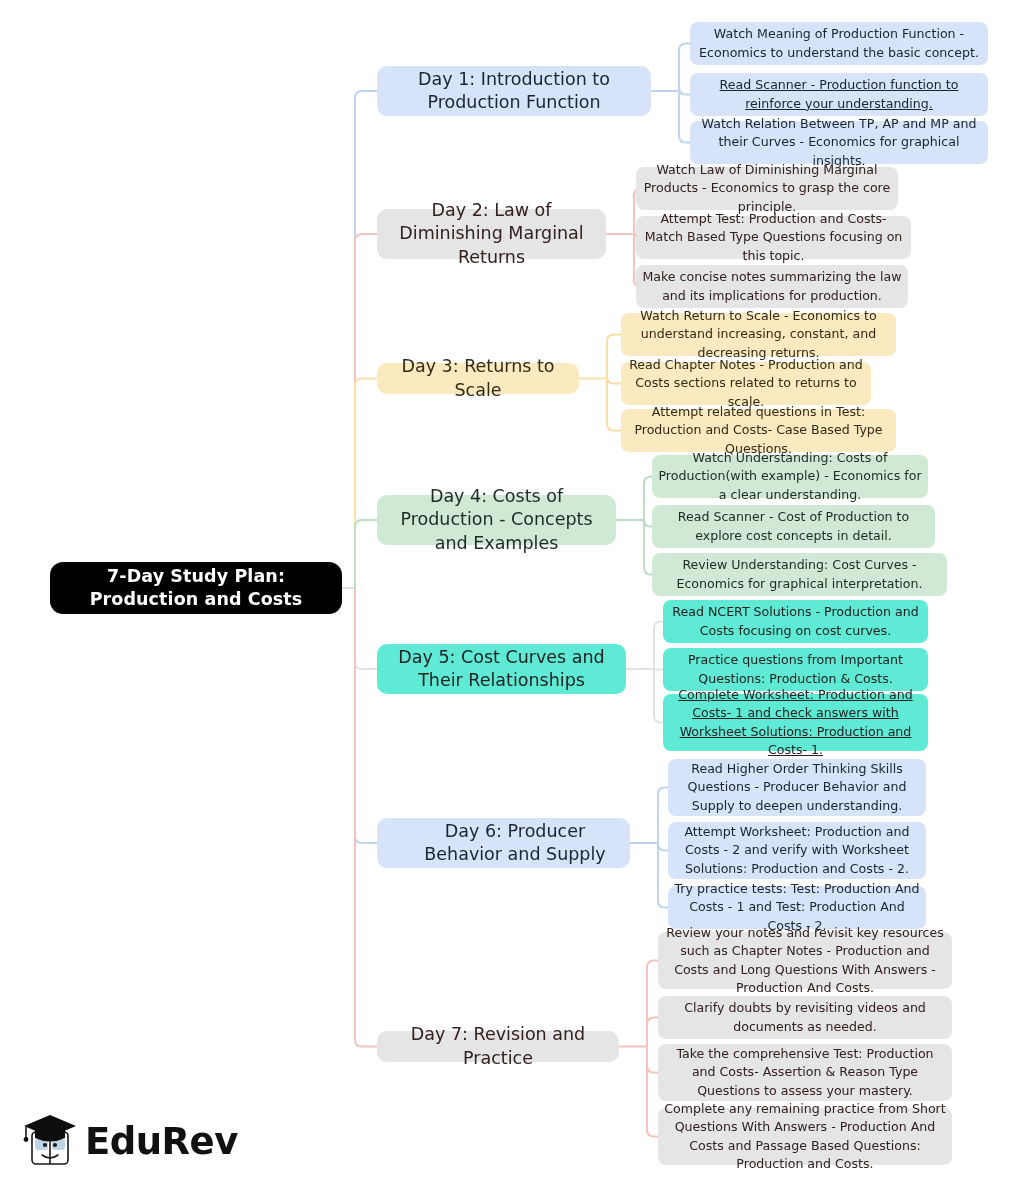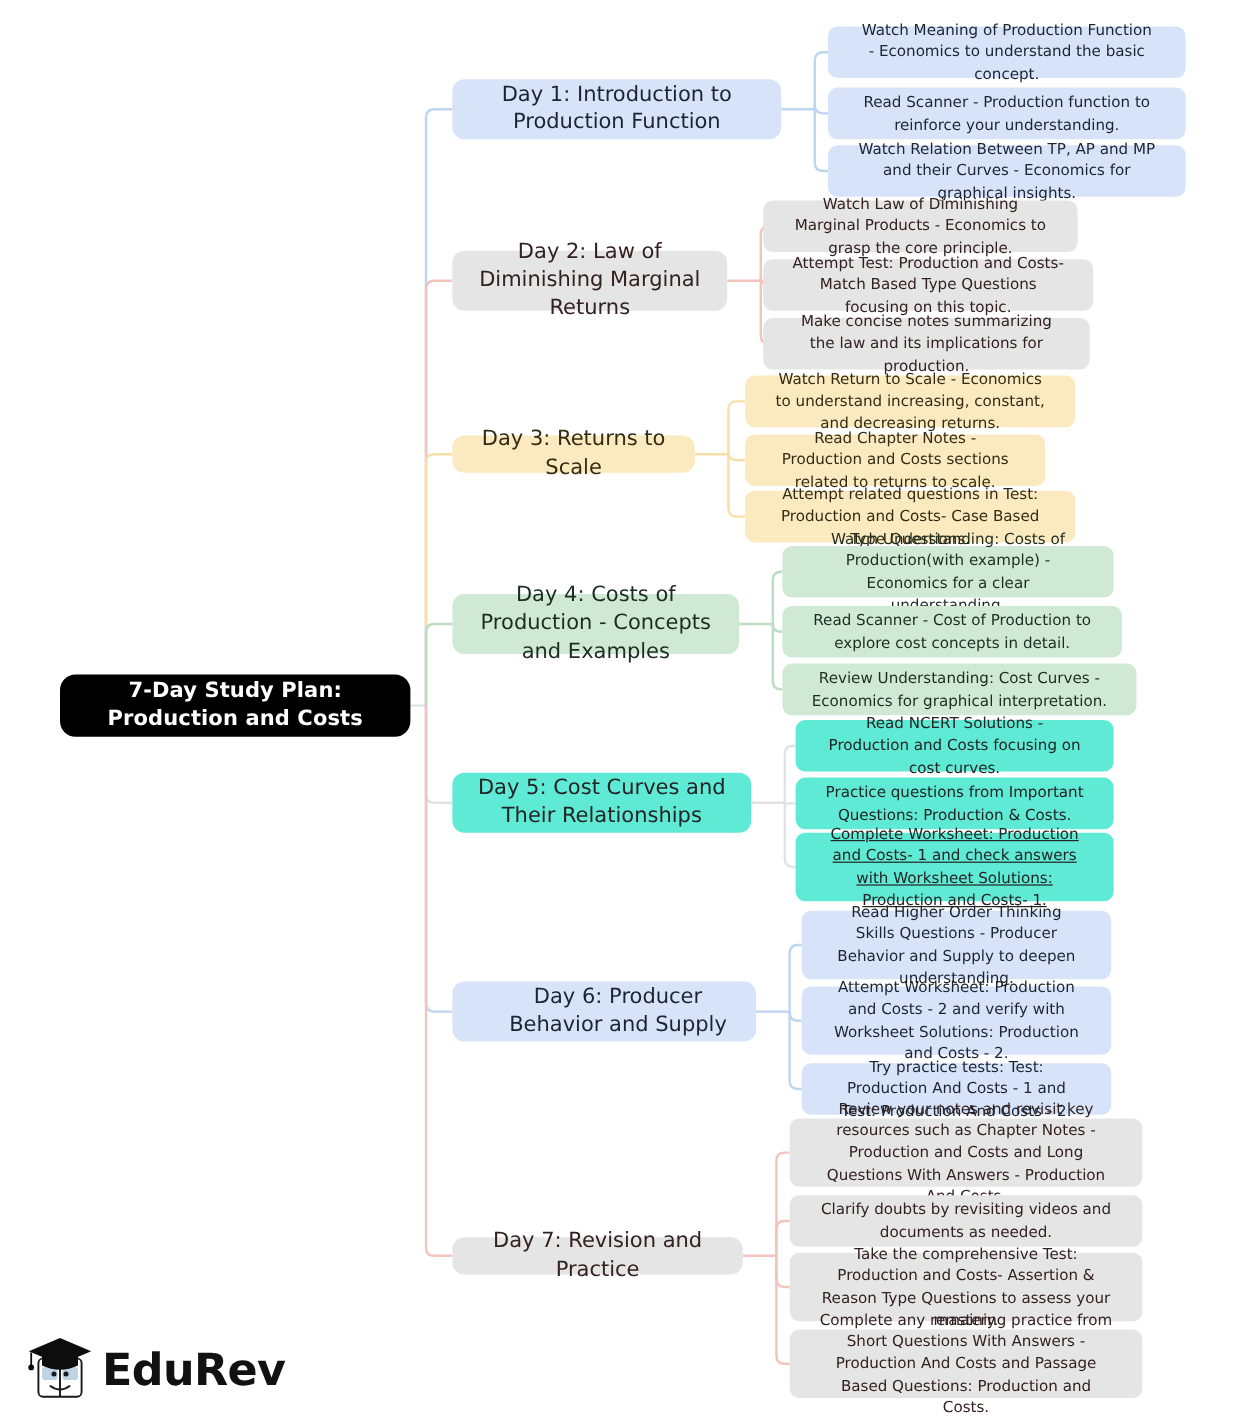--- a/index.html
+++ b/index.html
@@ -53,21 +53,21 @@
 
   .branch-node {
     font-size: 17.5px;
     padding: 7px 13px;
     color: #1b1b1b;
     border-radius: 10px;
   }
 
   .leaf-node {
     font-size: 12.6px;
-    padding: 8px 24px;
+    padding: 8px 5px;
     color: #232323;
     border-radius: 8px;
     line-height: 1.45;
     text-align: center;
   }
 
   
   .c-blue   { background: #d6e3f8; color: #1a2433; }
   .c-red    { background: #e5e5e5; color: #32211f; }
   .c-yellow { background: #fbe9bf; color: #332b14; }
@@ -142,21 +142,21 @@
     <span>7-Day Study Plan: Production and Costs</span>
   </div>
 
   <div id="branch-layer">
       <div class="node branch-node c-blue" style="left: 377px; top: 66px; width: 274px; height: 50px;">
         <span>Day 1: Introduction to Production Function</span>
       </div>
       <div class="node leaf-node c-blue" style="left: 690px; top: 22px; width: 298px; height: 43px;">
         <span>Watch Meaning of Production Function - Economics to understand the basic concept.</span>
       </div>
-      <div class="node leaf-node c-blue" style="left: 690px; top: 73px; width: 298px; height: 43px;">
+      <div class="node leaf-node c-blue" style="left: 690px; top: 73px; width: 298px; height: 43px; text-decoration: underline;">
         <span>Read Scanner - Production function to reinforce your understanding.</span>
       </div>
       <div class="node leaf-node c-blue" style="left: 690px; top: 121px; width: 298px; height: 43px;">
         <span>Watch Relation Between TP, AP and MP and their Curves - Economics for graphical insights.</span>
       </div>
       <div class="node branch-node c-red" style="left: 377px; top: 209px; width: 229px; height: 50px;">
         <span>Day 2: Law of Diminishing Marginal Returns</span>
       </div>
       <div class="node leaf-node c-red" style="left: 636px; top: 167px; width: 262px; height: 43px;">
         <span>Watch Law of Diminishing Marginal Products - Economics to grasp the core principle.</span>

